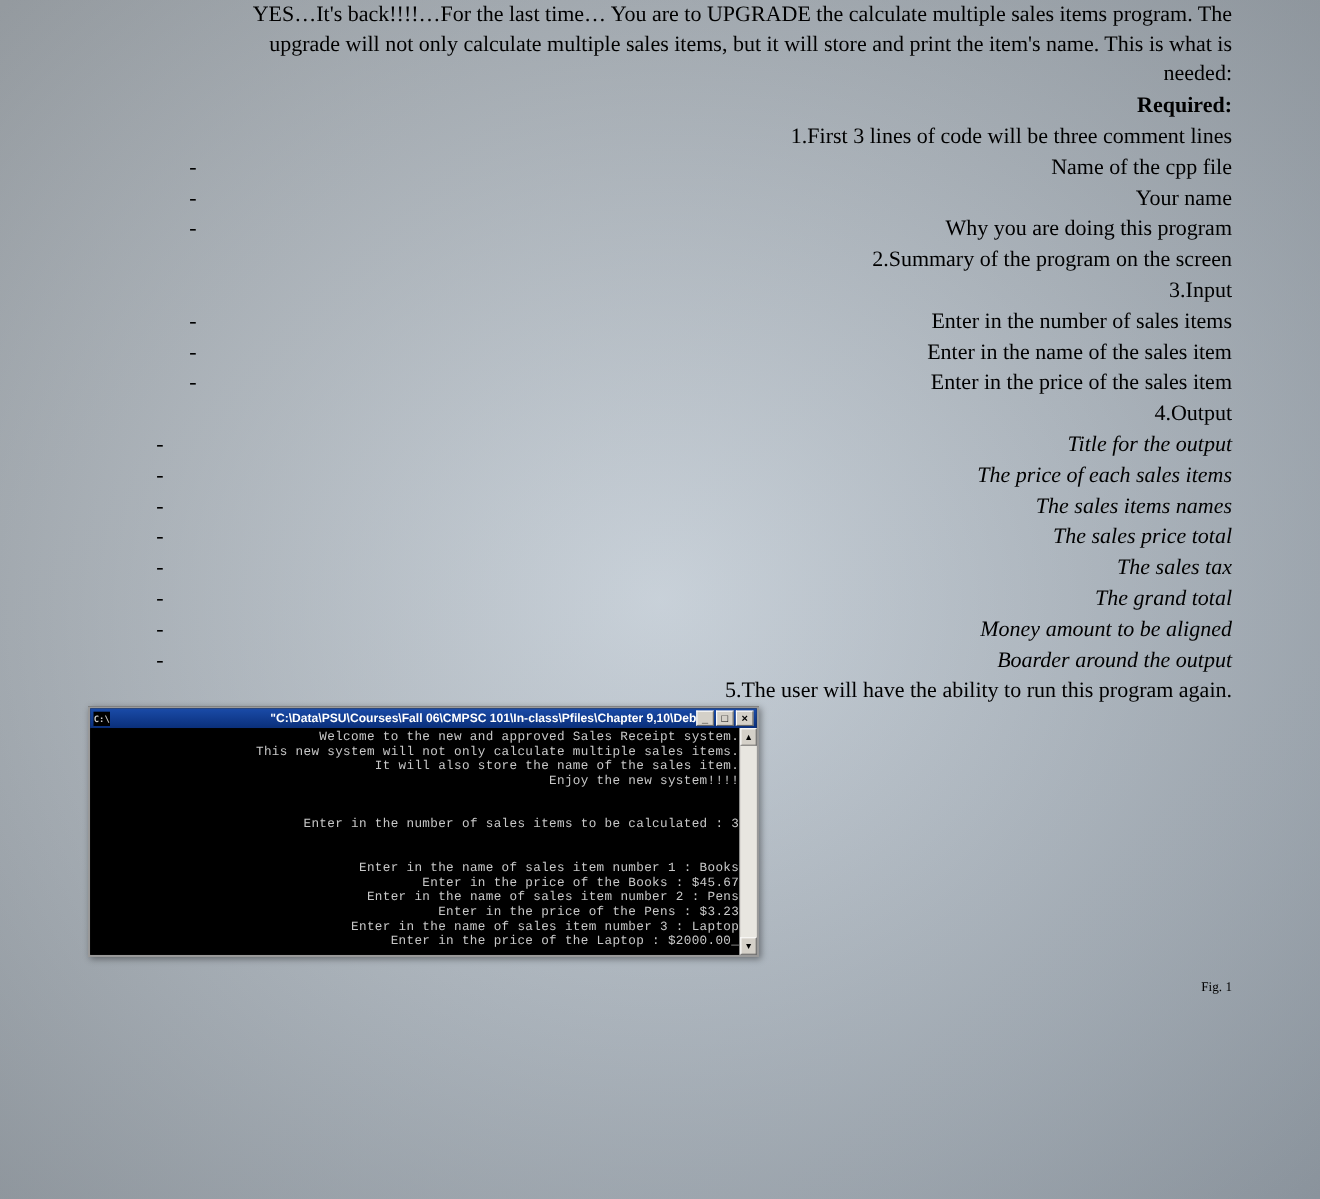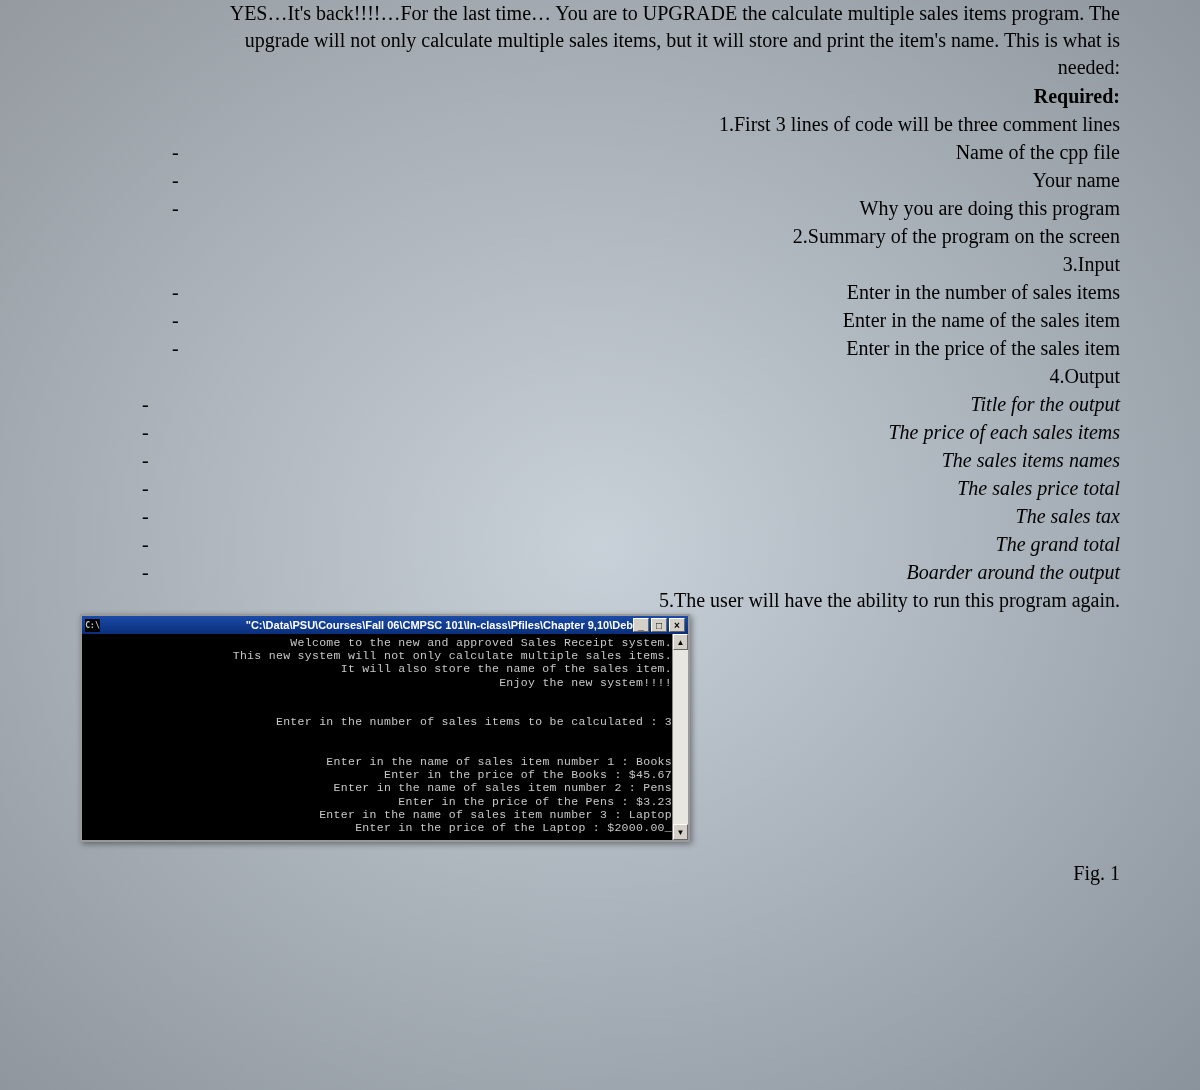--- a/index.html
+++ b/index.html
@@ -158,21 +158,21 @@
       align-items: center;
       justify-content: center;
       font-size: 8px;
       color: #000;
     }
     .scroll-track {
       flex: 1;
       background: #e8e6e0;
     }
     .fig-label {
-      font-size: 20px;
+      font-size: 12px;
       margin-top: 20px;
       margin-left: 10px;
     }
     .indent-continue {
       margin-left: 30px;
     }
   </style>
 </head>
 <body>
 
@@ -207,20 +207,21 @@
     </li>
     <li class="indent-continue">
       <span class="num-prefix">4.</span><span>Output</span>
       <ul class="sub-list" style="margin-left:90px;font-style:italic;">
         <li>Title for the output</li>
         <li>The price of each sales items</li>
         <li>The sales items names</li>
         <li>The sales price total</li>
         <li>The sales tax</li>
         <li>The grand total</li>
+        <li>Money amount to be aligned</li>
         <li>Boarder around the output</li>
       </ul>
     </li>
     <li>
       <span class="num-prefix">5.</span><span>The user will have the ability to run this program again.</span>
     </li>
   </ol>
 
 
   <div class="console-window">

